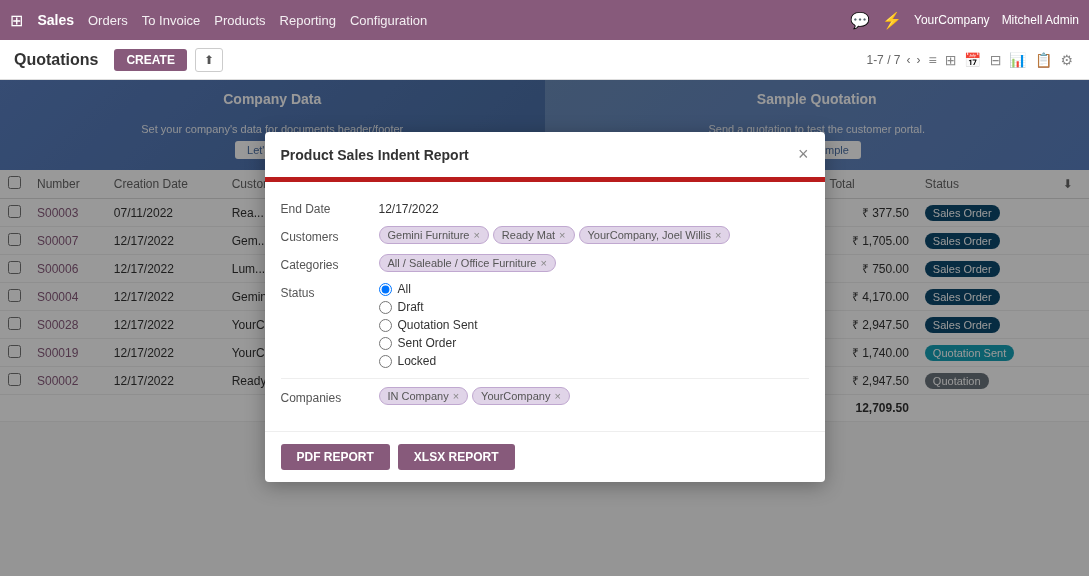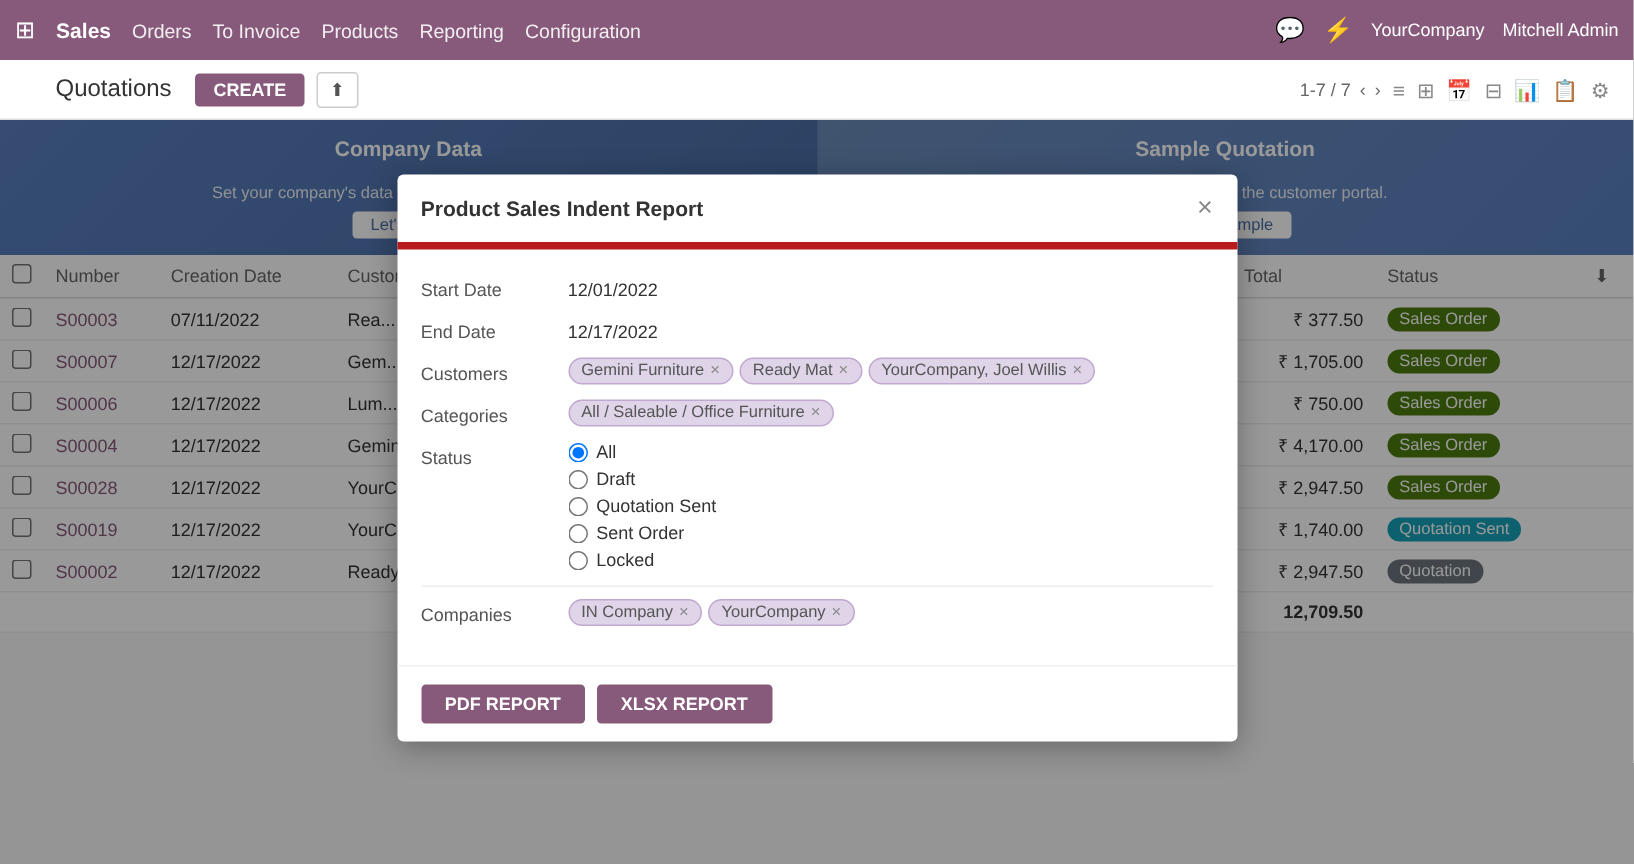--- a/index.html
+++ b/index.html
@@ -25,21 +25,21 @@
     
     .sub-header {
       background: white;
       height: 40px;
       display: flex;
       align-items: center;
       padding: 0 14px;
       border-bottom: 1px solid #ddd;
       gap: 8px;
     }
-    .page-title { font-size: 16px; font-weight: normal; color: #333; margin-right: 8px; margin-left: 23px; }
+    .page-title { font-size: 16px; font-weight: bold; color: #333; margin-right: 8px; }
     .btn-create {
       background: #875a7b;
       color: white;
       border: none;
       padding: 4px 12px;
       border-radius: 3px;
       cursor: pointer;
       font-size: 12px;
       font-weight: bold;
     }
@@ -113,21 +113,21 @@
       white-space: nowrap;
     }
     .data-table td a { color: #875a7b; text-decoration: none; }
     .status-badge {
       padding: 2px 8px;
       border-radius: 10px;
       font-size: 11px;
       color: white;
       display: inline-block;
     }
-    .status-sale { background: #4d7c0f; }
+    .status-sale { background: #0c4a6e; }
     .status-quotation-sent { background: #17a2b8; }
     .status-quotation { background: #6c757d; }
     .total-row td { font-weight: bold; padding: 6px 8px; background: white; }
     .checkbox-col { width: 24px; }
     input[type=checkbox] { cursor: pointer; }
 
     
     .overlay {
       position: absolute;
       top: 0; left: 0; right: 0; bottom: 0;
@@ -388,24 +388,20 @@
 
   <div class="overlay"></div>
 
   <div class="modal">
     <div class="modal-header">
       <span class="modal-title">Product Sales Indent Report</span>
       <button class="modal-close">×</button>
     </div>
     <div class="modal-body">
 
-      <div class="form-row">
-        <span class="form-label">Start Date</span>
-        <span class="form-value">12/01/2022</span>
-      </div>
 
       <div class="form-row">
         <span class="form-label">End Date</span>
         <span class="form-value">12/17/2022</span>
       </div>
 
       <div class="form-row">
         <span class="form-label">Customers</span>
         <div class="tag-container">
           <span class="tag">

